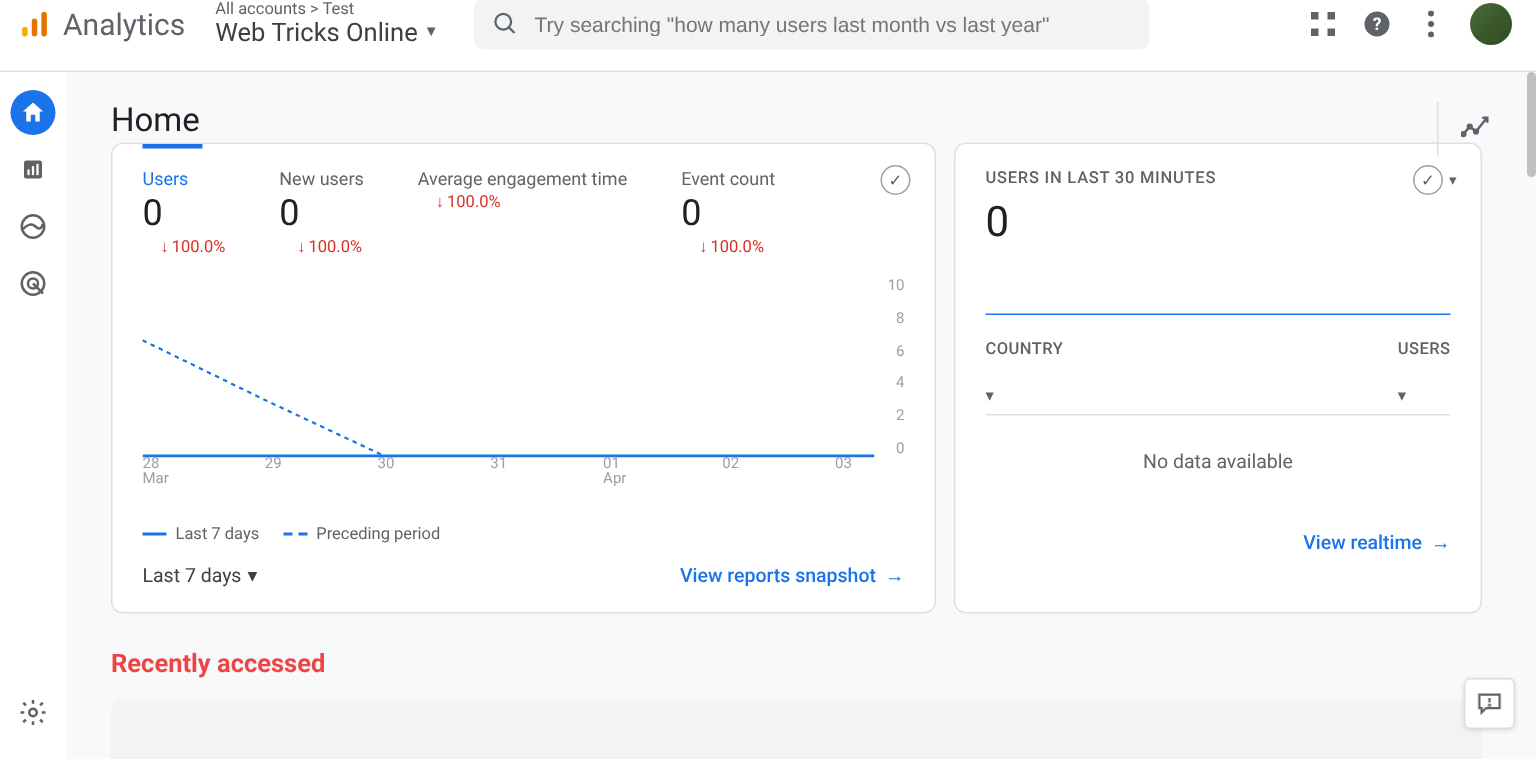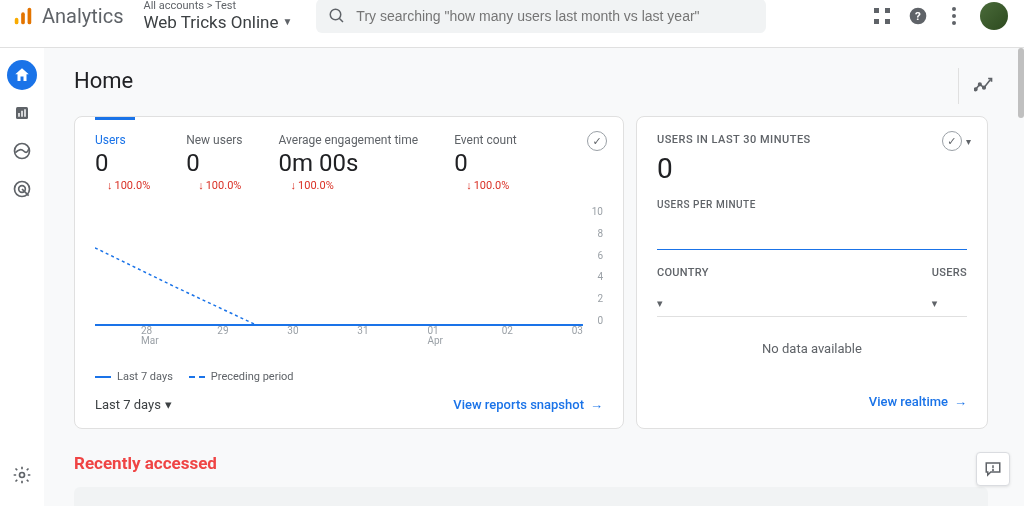--- a/index.html
+++ b/index.html
@@ -22,21 +22,21 @@
 .avatar { width: 28px; height: 28px; border-radius: 50%; background: linear-gradient(135deg, #4a6b3a, #2d4a1f); }
 
 
 .leftnav { position: absolute; top: 48px; left: 0; bottom: 0; width: 44px; background: #fff; display: flex; flex-direction: column; align-items: center; padding-top: 12px; gap: 8px; }
 .nav-item { width: 30px; height: 30px; border-radius: 50%; display: flex; align-items: center; justify-content: center; color: #5f6368; cursor: pointer; }
 .nav-item.active { background: #1a73e8; color: #fff; }
 .nav-bottom { margin-top: auto; margin-bottom: 16px; }
 
 
 .main { position: absolute; top: 48px; left: 44px; right: 0; bottom: 0; overflow-y: auto; background: #f8f9fa; padding: 20px 36px 20px 30px; }
-.page-title { font-size: 22px; font-weight: 400; color: #202124; margin-bottom: 23px; }
+.page-title { font-size: 22px; font-weight: 400; color: #202124; margin-bottom: 2px; }
 
 .card-row { display: flex; gap: 12px; margin-bottom: 24px; }
 .card { background: #fff; border: 1px solid #e0e0e0; border-radius: 8px; padding: 16px 20px; position: relative; }
 .card-main { flex: 0 0 550px; }
 .card-rt { flex: 1; }
 
 
 .metrics { display: flex; gap: 36px; position: relative; }
 .metrics::before { content: ''; position: absolute; top: -16px; left: 0; width: 40px; height: 3px; background: #1a73e8; }
 .metric { display: flex; flex-direction: column; gap: 2px; }
@@ -45,21 +45,21 @@
 .metric-value { font-size: 24px; font-weight: 400; color: #202124; }
 .metric-change { font-size: 11px; color: #d93025; display: flex; align-items: center; gap: 2px; margin-left: 12px; }
 .metric-change::before { content: '↓'; }
 
 .card-check { position: absolute; top: 14px; right: 16px; width: 20px; height: 20px; border: 1.5px solid #9aa0a6; border-radius: 50%; display: flex; align-items: center; justify-content: center; font-size: 11px; color: #5f6368; cursor: pointer; }
 
 
 .chart-area { margin-top: 14px; height: 140px; position: relative; }
 .chart-y-labels { position: absolute; right: 0; top: 0; bottom: 20px; display: flex; flex-direction: column; justify-content: space-between; font-size: 10px; color: #9aa0a6; text-align: right; }
 .chart-svg { position: absolute; left: 0; right: 20px; top: 0; bottom: 20px; }
-.chart-x-labels { position: absolute; left: 0; right: 20px; bottom: 0; display: flex; justify-content: space-between; font-size: 10px; color: #9aa0a6; margin-left: 46px; }
+.chart-x-labels { position: absolute; left: 0; right: 35px; bottom: 0; display: flex; justify-content: space-between; font-size: 10px; color: #9aa0a6; }
 .x-label { display: flex; flex-direction: column; line-height: 1; }
 
 .legend { display: flex; gap: 16px; margin-top: 24px; font-size: 11px; color: #5f6368; }
 .legend-item { display: flex; align-items: center; gap: 6px; }
 .legend-line { width: 16px; height: 0; border-top: 2px solid #1a73e8; }
 .legend-dash { width: 16px; height: 0; border-top: 2px dashed #1a73e8; }
 
 .card-footer { display: flex; justify-content: space-between; align-items: flex-end; margin-top: 14px; font-size: 13px; }
 .date-picker { color: #3c4043; cursor: pointer; display: flex; align-items: center; gap: 4px; }
 .link-btn { color: #1a73e8; cursor: pointer; font-weight: 500; display: flex; align-items: center; gap: 6px; }
@@ -191,21 +191,20 @@
           <span class="metric-value">0</span>
           <span class="metric-change">100.0%</span>
         </div>
         <div class="metric">
           <span class="metric-label">New users</span>
           <span class="metric-value">0</span>
           <span class="metric-change">100.0%</span>
         </div>
         <div class="metric">
           <span class="metric-label">Average engagement time</span>
-          <span class="metric-value">0m 00s</span>
           <span class="metric-change">100.0%</span>
         </div>
         <div class="metric">
           <span class="metric-label">Event count</span>
           <span class="metric-value">0</span>
           <span class="metric-change">100.0%</span>
         </div>
       </div>
       <div class="card-check">✓</div>
 
@@ -272,21 +271,20 @@
       </div>
     </div>
 
     <div class="card card-rt">
       <div class="rt-title">USERS IN LAST 30 MINUTES</div>
       <div class="rt-value">0</div>
       <div class="rt-check-group">
         <div class="card-check" style="position:static">✓</div>
         <span class="rt-caret">▾</span>
       </div>
-      <div class="rt-section-title">USERS PER MINUTE</div>
       <div class="rt-bar"></div>
       <div class="rt-table-head">
         <span class="rt-head-item">
             <span>COUNTRY</span> 
             <span>▾</span>
           </span>
         <span class="rt-head-item">
             <span>USERS</span> 
             <span>▾</span>
           </span>

